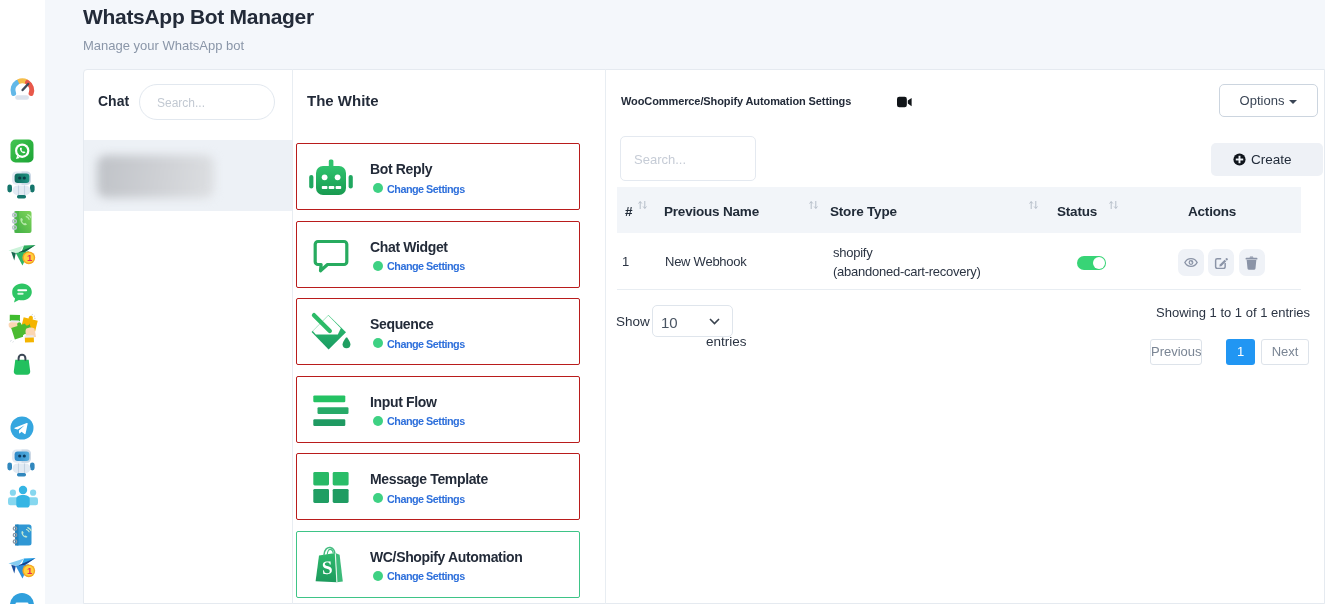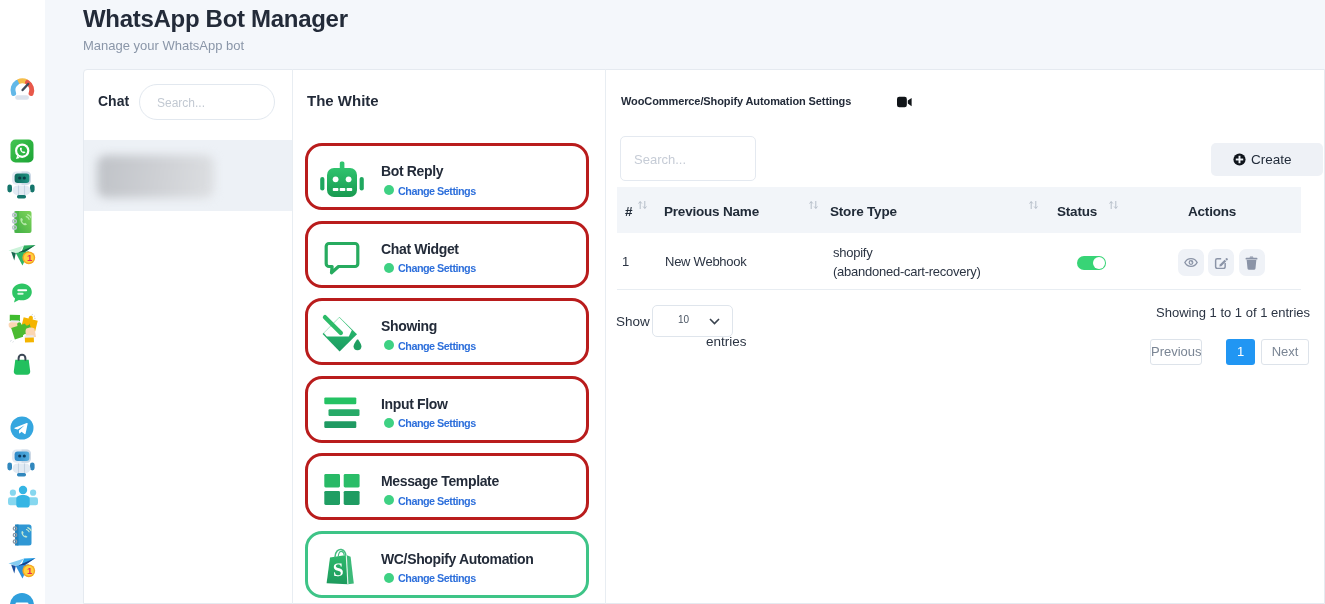--- a/index.html
+++ b/index.html
@@ -1,32 +1,32 @@
 <!DOCTYPE html>
 <html><head>
 <meta charset="utf-8">
 <style>
 * { margin:0; padding:0; box-sizing:border-box; }
 html,body { width:1325px; height:604px; overflow:hidden; background:#f4f7fb; font-family:"Liberation Sans",sans-serif; }
 #root { position:relative; width:1325px; height:604px; }
 #sidebar { position:absolute; left:0; top:0; width:45px; height:604px; background:#fff; }
 .sic { position:absolute; left:9px; width:26px; height:26px; }
-h1 { position:absolute; left:83px; top:5px; font-size:24px; font-weight:700; color:#232b39; letter-spacing:-0.3px;}
+h1 { position:absolute; left:83px; top:5px; font-size:21px; font-weight:700; color:#232b39; letter-spacing:-0.3px;}
 .sub { position:absolute; left:83px; top:38px; font-size:13px; color:#8a96a8; }
 #card { position:absolute; left:83px; top:69px; width:1242px; height:535px; background:#fff; border:1px solid #e5eaf0; border-radius:4px 0 0 0; }
 .vdiv { position:absolute; top:69px; bottom:0; width:1px; background:#e8edf2; }
 
 .bots-label { position:absolute; left:98px; top:93px; font-size:14px; font-weight:700; color:#232b39; }
 .pill { position:absolute; left:139px; top:84px; width:136px; height:36px; border:1px solid #e2e8ef; border-radius:18px; background:#fff; }
 .pill span { position:absolute; left:17px; top:11px; font-size:12px; color:#c2c9d2; }
 .botitem { position:absolute; left:84px; top:140px; width:208px; height:71px; background:#edf1f6; }
 .blob { position:absolute; left:13px; top:15px; width:117px; height:43px; border-radius:9px; background:linear-gradient(100deg,#bfc2c7 0%,#cfd1d5 55%,#dddfe2 100%); filter:blur(5px); }
 
 .tw { position:absolute; left:307px; top:92px; font-size:15px; font-weight:700; color:#232b39; }
-.mcard { position:absolute; left:305px; width:284px; height:67px; background:#fff; border:3px solid #b91c1c; border-radius:17px; }
+.mcard { position:absolute; left:296px; width:284px; height:67px; background:#fff; border:1px solid #b91c1c; border-radius:2px; }
 .mcard.active { border-color:#3ec487; }
 .micon { position:absolute; left:12px; top:11px; width:45px; height:45px; }
 .mtitle { position:absolute; left:73px; top:17px; font-size:14px; font-weight:700; color:#232b39; letter-spacing:-0.35px; white-space:nowrap; }
 .mdot { position:absolute; left:76px; top:39px; width:10px; height:10px; border-radius:50%; background:#3ed183; }
 .mcs { position:absolute; left:90px; top:38.5px; font-size:10.8px; font-weight:700; color:#2d6fdb; letter-spacing:-0.5px; white-space:nowrap; }
 
 .rtitle { position:absolute; left:621px; top:94.5px; font-size:11px; font-weight:700; color:#232b39; letter-spacing:-0.1px; white-space:nowrap; }
 .vicon { position:absolute; left:897px; top:93.5px; }
 .optbtn { position:absolute; left:1219px; top:84px; width:99px; height:33px; background:#fff; border:1px solid #ccd5df; border-radius:5px; font-size:13px; color:#3a4555; text-align:center; line-height:31px; }
 .caret { display:inline-block; width:0; height:0; border-left:4px solid transparent; border-right:4px solid transparent; border-top:4px solid #3a4555; margin-left:5px; vertical-align:middle; }
@@ -39,21 +39,21 @@
 .th { position:absolute; font-size:13.5px; font-weight:700; color:#212b38; top:204px; letter-spacing:-0.2px; }
 .sort { position:absolute; top:196px; }
 .td { position:absolute; font-size:13px; color:#2b3443; letter-spacing:-0.25px; white-space:nowrap; }
 .rowline { position:absolute; left:617px; top:289px; width:684px; height:1px; background:#e8edf2; }
 .toggle { position:absolute; left:1077px; top:256px; width:29px; height:14px; border-radius:7px; background:#38d476; }
 .toggle i { position:absolute; right:1px; top:1px; width:12px; height:12px; border-radius:50%; background:#fff; }
 .abtn { position:absolute; top:249px; width:26px; height:27px; background:#eff2f7; border-radius:7px; }
 .abtn svg { position:absolute; left:6px; top:7px; }
 .showtxt { position:absolute; font-size:13.5px; color:#2b3443; top:314px; }
 .sel { position:absolute; left:652px; top:305px; width:81px; height:32px; border:1px solid #dfe5ec; border-radius:5px; background:#fff; }
-.sel b { position:absolute; left:25px; top:8px; font-size:10px; font-weight:400; color:#4a5563; }
+.sel b { position:absolute; left:8px; top:8px; font-size:15px; font-weight:400; color:#4a5563; }
 .showing { position:absolute; right:15px; top:305px; font-size:13px; color:#2b3443; }
 .pg { position:absolute; top:339px; height:26px; font-size:13px; line-height:24px; text-align:center; }
 .pgbtn { background:#fff; border:1px solid #dde3ea; color:#7a8594; border-radius:3px; }
 .pgone { background:#2196f3; color:#fff; border-radius:3px; line-height:26px; }
 </style>
 </head>
 <body>
 <div id="root">
   <div id="sidebar">
     <svg class="sic" style="top:76px;" viewBox="0 0 26 26">
@@ -250,21 +250,21 @@
             <linearGradient id="gs" x1="0" y1="0" x2="0" y2="1">
               <stop offset="0" stop-color="#2fc571"></stop>
               <stop offset="1" stop-color="#1a9a62"></stop>
             </linearGradient>
           </defs>
       <path d="M2.6 22 L19.4 5 L37 22.2 L19.6 39.6 Z" fill="url(#gs)"></path>
       <path d="M3.8 21 L19.3 5.4 L31.8 18.2 L28.8 24.6 L6.8 24.6 Z" fill="#fff"></path>
       <path d="M5 5.2 L20.8 21" stroke="#2cbb68" stroke-width="4.4" stroke-linecap="round" fill="none"></path>
       <path d="M38.2 27.6 c2.1 3.1 3.2 5.2 3.2 6.7 a3.9 3.9 0 0 1 -7.8 0 c0-1.5 1.1-3.6 3.4-6.7 z" fill="#1f9e61"></path>
     </svg></div>
-    <div class="mtitle">Showing</div>
+    <div class="mtitle">Sequence</div>
     <div class="mdot"></div>
       <div class="mcs">Change Settings</div>
   </div>
   <div class="mcard" style="top:375.5px;">
     <div class="micon" id="ic-flow"><svg width="45" height="45" viewBox="0 0 45 45">
       <rect x="4.3" y="7.4" width="32" height="6.8" rx="1.2" fill="#24c263"></rect>
       <rect x="8.5" y="19.2" width="31" height="6.8" rx="1.2" fill="#27aa68"></rect>
       <rect x="4.3" y="31.2" width="32" height="6.8" rx="1.2" fill="#1f9a62"></rect>
     </svg></div>
     <div class="mtitle">Input Flow</div>
@@ -300,20 +300,21 @@
     <div class="mtitle">WC/Shopify Automation</div>
     <div class="mdot"></div>
       <div class="mcs">Change Settings</div>
   </div>
 
   <div class="rtitle">WooCommerce/Shopify Automation Settings</div>
   <div class="vicon"><svg width="15" height="12" viewBox="0 0 16 12">
         <rect x="0" y="0.5" width="10.5" height="11" rx="2.4" fill="#101418"></rect>
         <path d="M11.5 4.4 L15.6 1.6 V10.4 L11.5 7.6 Z" fill="#101418"></path>
       </svg></div>
+  <div class="optbtn">Options<span class="caret"></span></div>
   <div class="rsearch">
       <span>Search...</span>
     </div>
   <div class="createbtn">
     <svg width="13" height="13" viewBox="0 0 15 15">
         <circle cx="7.5" cy="7.5" r="7" fill="#10151c"></circle>
         <rect x="6.4" y="3.2" width="2.2" height="8.6" fill="#eef1f6"></rect>
         <rect x="3.2" y="6.4" width="8.6" height="2.2" fill="#eef1f6"></rect>
       </svg>
     <i>Create</i>

